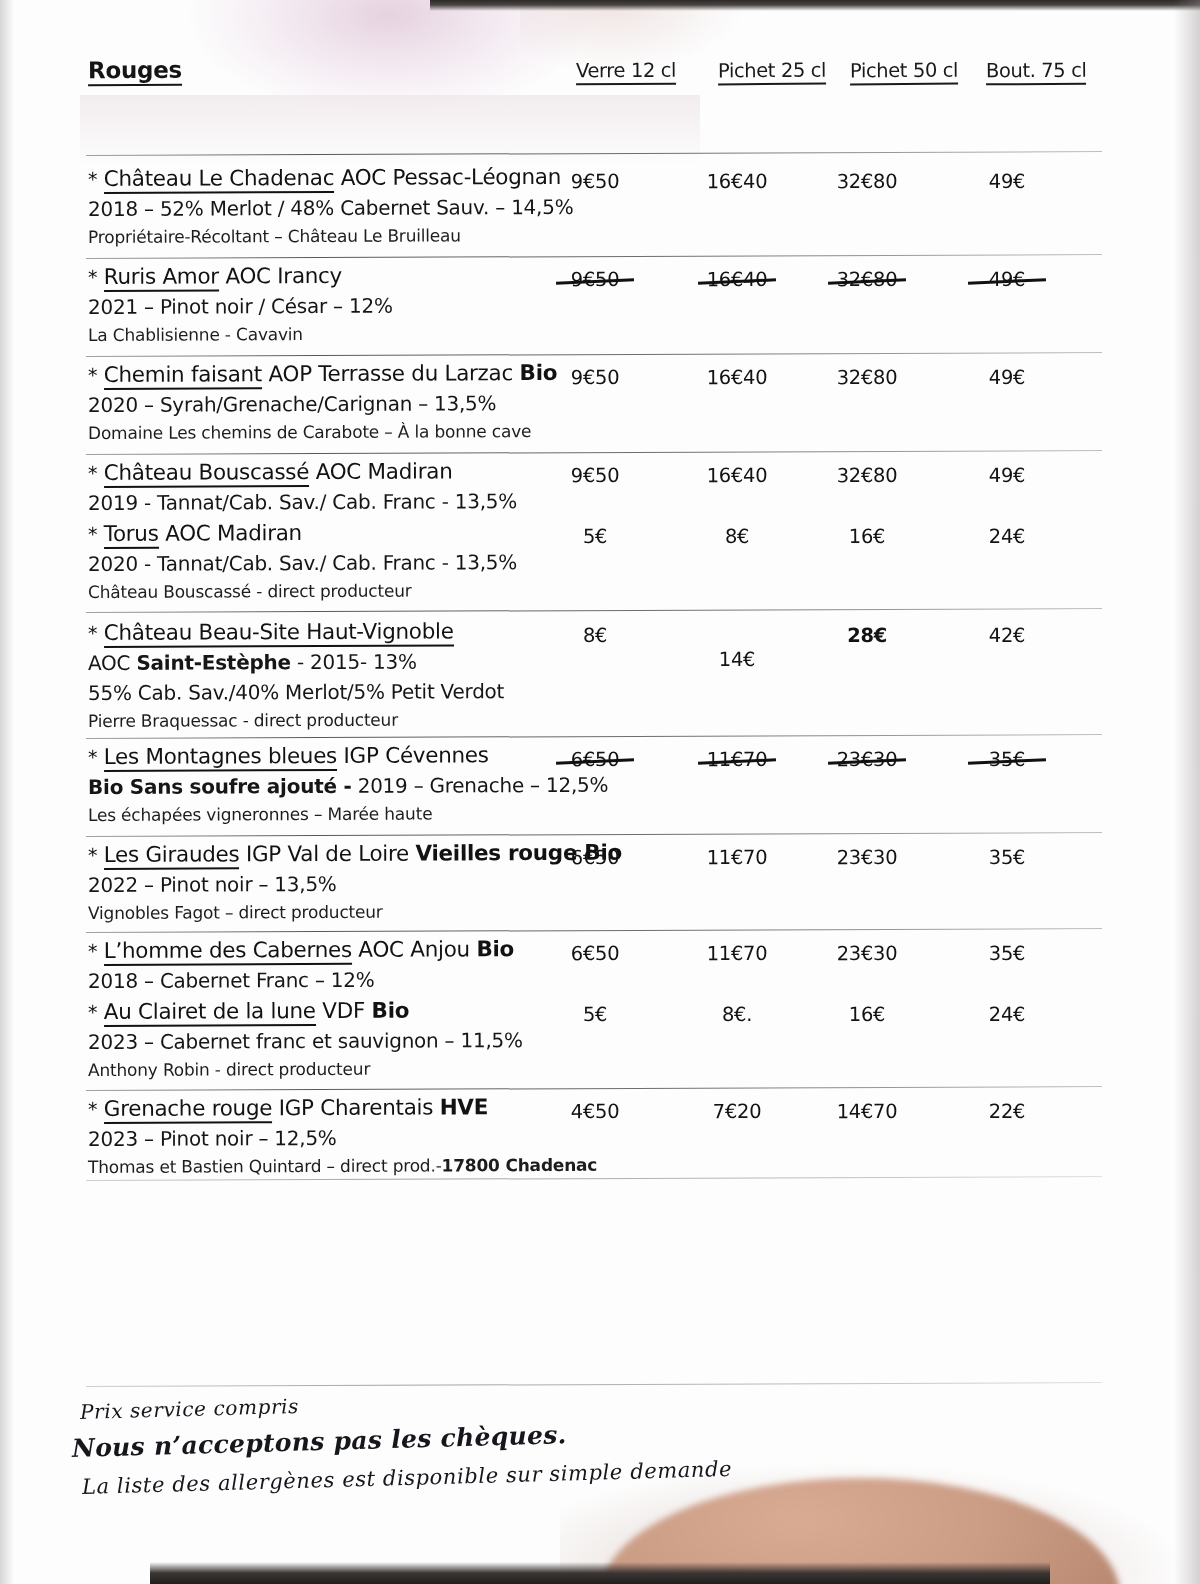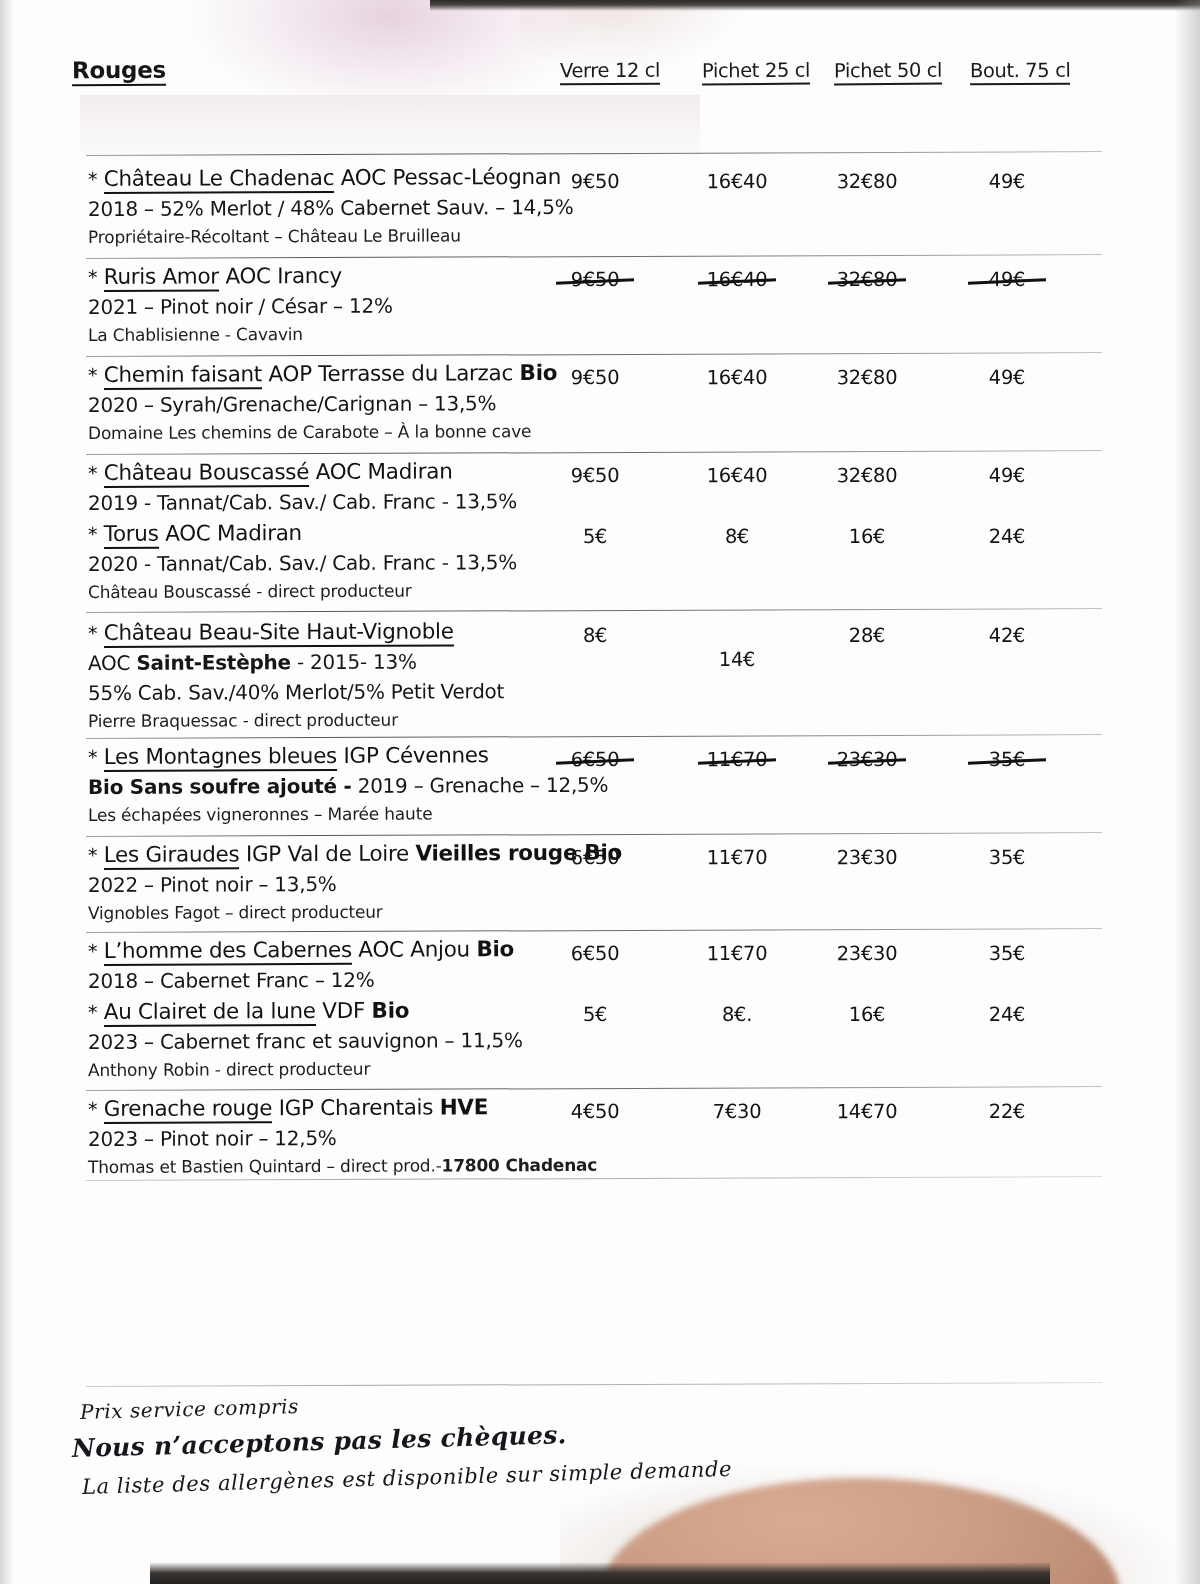--- a/index.html
+++ b/index.html
@@ -94,21 +94,21 @@
 
   
   .sheet {
     position: absolute;
     top: 0; left: 0;
     width: 1200px; height: 1584px;
   }
 
   .header-row {
     position: absolute;
-    top: 55px; left: 72px;
+    top: 55px; left: 88px;
     width: 1020px;
     height: 46px;
   }
   .section-title {
     position: absolute;
     left: 0; top: 2px;
     font-family: "DejaVu Sans", sans-serif;
     font-size: 23px;
     font-weight: bold;
     color: #151515;
@@ -302,21 +302,21 @@
         <div class="price p-0" style="top:525px;">5€</div>
         <div class="price p-1" style="top:525px;">8€</div>
         <div class="price p-2" style="top:525px;">16€</div>
         <div class="price p-3" style="top:525px;">24€</div>
         <div class="entry edetail" style="top:554px;">2020 - Tannat/Cab. Sav./ Cab. Franc - 13,5%</div>
         <div class="entry eprod" style="top:584px;">Château Bouscassé - direct producteur</div>
         <div class="rule" style="top:612px;"></div>
         <div class="entry ename" style="top:622px;"><span class="star">*</span> <u>Château Beau-Site Haut-Vignoble</u><span></span></div>
         <div class="price p-0" style="top:624px;">8€</div>
         <div class="price p-1" style="top:648px;">14€</div>
-        <div class="price p-2" style="top:624px;">28€</div>
+        <div class="price p-2" style="top:624px;font-weight:bold;">28€</div>
         <div class="price p-3" style="top:624px;">42€</div>
         <div class="entry edetail" style="top:653px;">AOC <b>Saint-Estèphe</b> - 2015- 13%</div>
         <div class="entry edetail" style="top:683px;">55% Cab. Sav./40% Merlot/5% Petit Verdot</div>
         <div class="entry eprod" style="top:713px;">Pierre Braquessac - direct producteur</div>
         <div class="rule" style="top:738px;"></div>
         <div class="entry ename" style="top:746px;"><span class="star">*</span> <u>Les Montagnes bleues</u><span> IGP Cévennes</span></div>
         <div class="price p-0 struck" style="top:748px;">6€50</div>
         <div class="price p-1 struck" style="top:748px;">11€70</div>
         <div class="price p-2 struck" style="top:748px;">23€30</div>
         <div class="price p-3 struck" style="top:748px;">35€</div>
@@ -340,21 +340,21 @@
         <div class="entry ename" style="top:1001px;"><span class="star">*</span> <u>Au Clairet de la lune</u><span> VDF </span><b>Bio</b></div>
         <div class="price p-0" style="top:1003px;">5€</div>
         <div class="price p-1" style="top:1003px;">8€.</div>
         <div class="price p-2" style="top:1003px;">16€</div>
         <div class="price p-3" style="top:1003px;">24€</div>
         <div class="entry edetail" style="top:1032px;">2023 – Cabernet franc et sauvignon – 11,5%</div>
         <div class="entry eprod" style="top:1062px;">Anthony Robin -  direct producteur</div>
         <div class="rule" style="top:1090px;"></div>
         <div class="entry ename" style="top:1098px;"><span class="star">*</span> <u>Grenache rouge</u><span> IGP Charentais </span><b>HVE</b></div>
         <div class="price p-0" style="top:1100px;">4€50</div>
-        <div class="price p-1" style="top:1100px;">7€30</div>
+        <div class="price p-1" style="top:1100px;">7€20</div>
         <div class="price p-2" style="top:1100px;">14€70</div>
         <div class="price p-3" style="top:1100px;">22€</div>
         <div class="entry edetail" style="top:1129px;">2023 – Pinot noir – 12,5%</div>
         <div class="entry eprod" style="top:1159px;">Thomas et Bastien Quintard – direct prod.-<b>17800 Chadenac</b></div>
         <div class="rule faint" style="top:1180px;"></div>
       </div>
 
     <div class="rule faint" style="top:1386px;"></div>
     <div class="footer">
       <div class="hand hand-1">Prix service compris</div>

